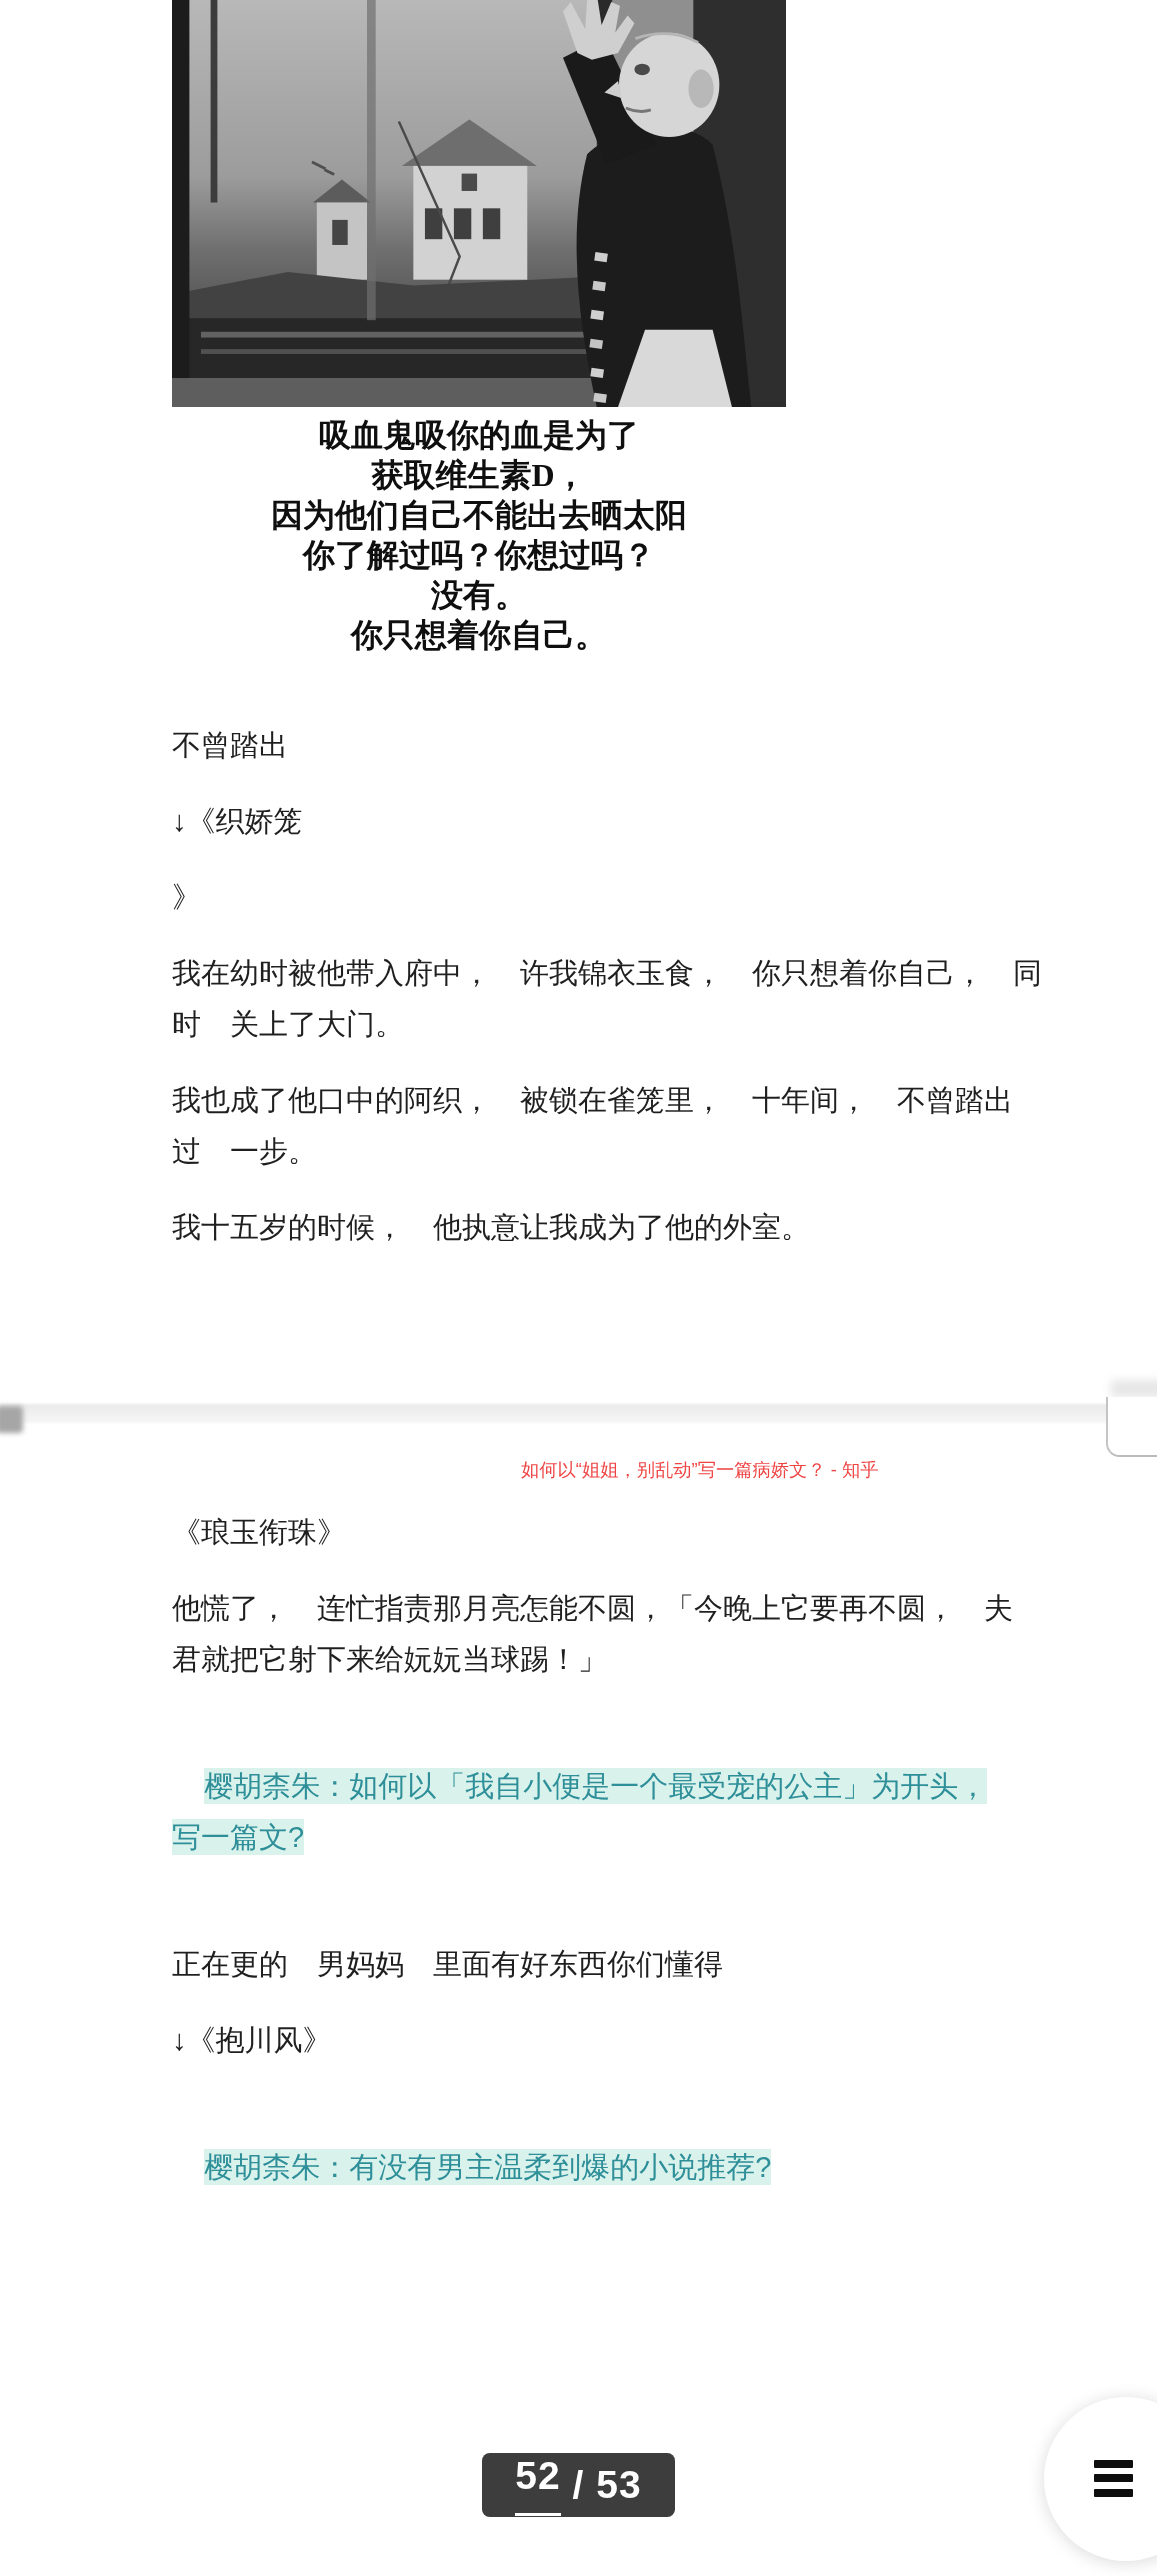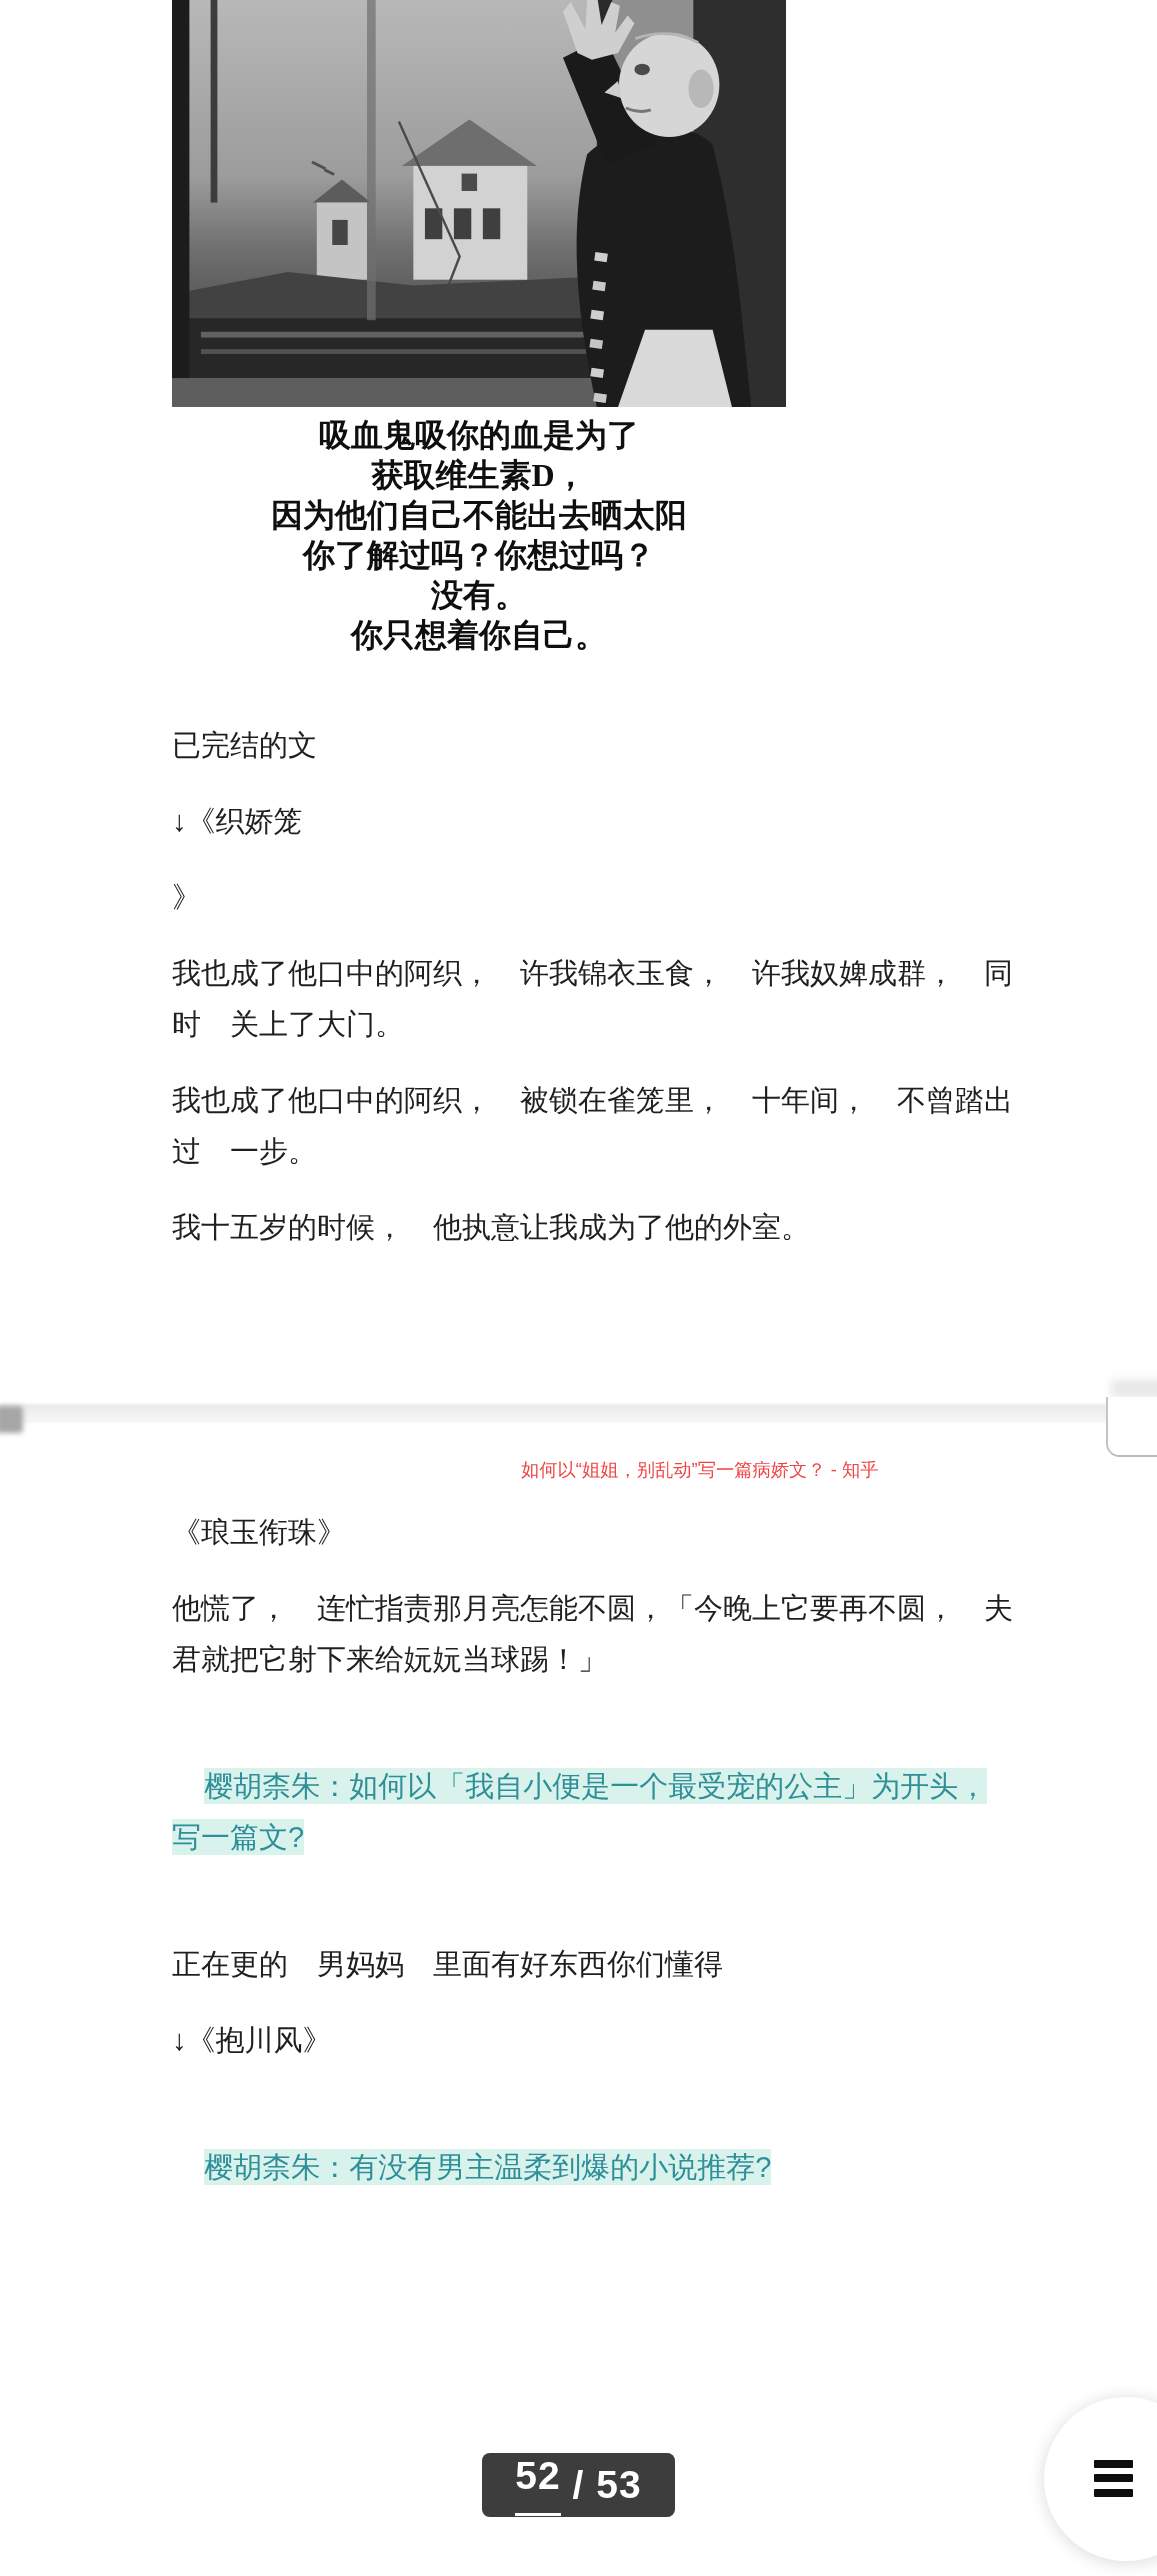--- a/index.html
+++ b/index.html
@@ -147,24 +147,24 @@
       <rect x="437" y="408" width="13" height="9" fill="#c9c9c9" transform="rotate(8 443 412)"></rect>
     </svg>
     <div class="meme-caption">吸血鬼吸你的血是为了
 获取维生素D，
 因为他们自己不能出去晒太阳
 你了解过吗？你想过吗？
 没有。
 你只想着你自己。</div>
   </div>
 
-  <p class="p first-p">已完结的文</p>
+  <p class="p first-p">不曾踏出</p>
   <p class="p">↓《织娇笼</p>
   <p class="p">》</p>
-  <p class="p">我也成了他口中的阿织，　许我锦衣玉食，　许我奴婢成群，　同
+  <p class="p">我在幼时被他带入府中，　许我锦衣玉食，　你只想着你自己，　同
 时　关上了大门。</p>
   <p class="p">我也成了他口中的阿织，　被锁在雀笼里，　十年间，　不曾踏出
 过　一步。</p>
   <p class="p">我十五岁的时候，　他执意让我成为了他的外室。</p>
 
   <div class="gap-spacer"></div>
 
   <div class="reader-header">如何以“姐姐，别乱动”写一篇病娇文？ - 知乎</div>
 
   <p class="p">《琅玉衔珠》</p>

